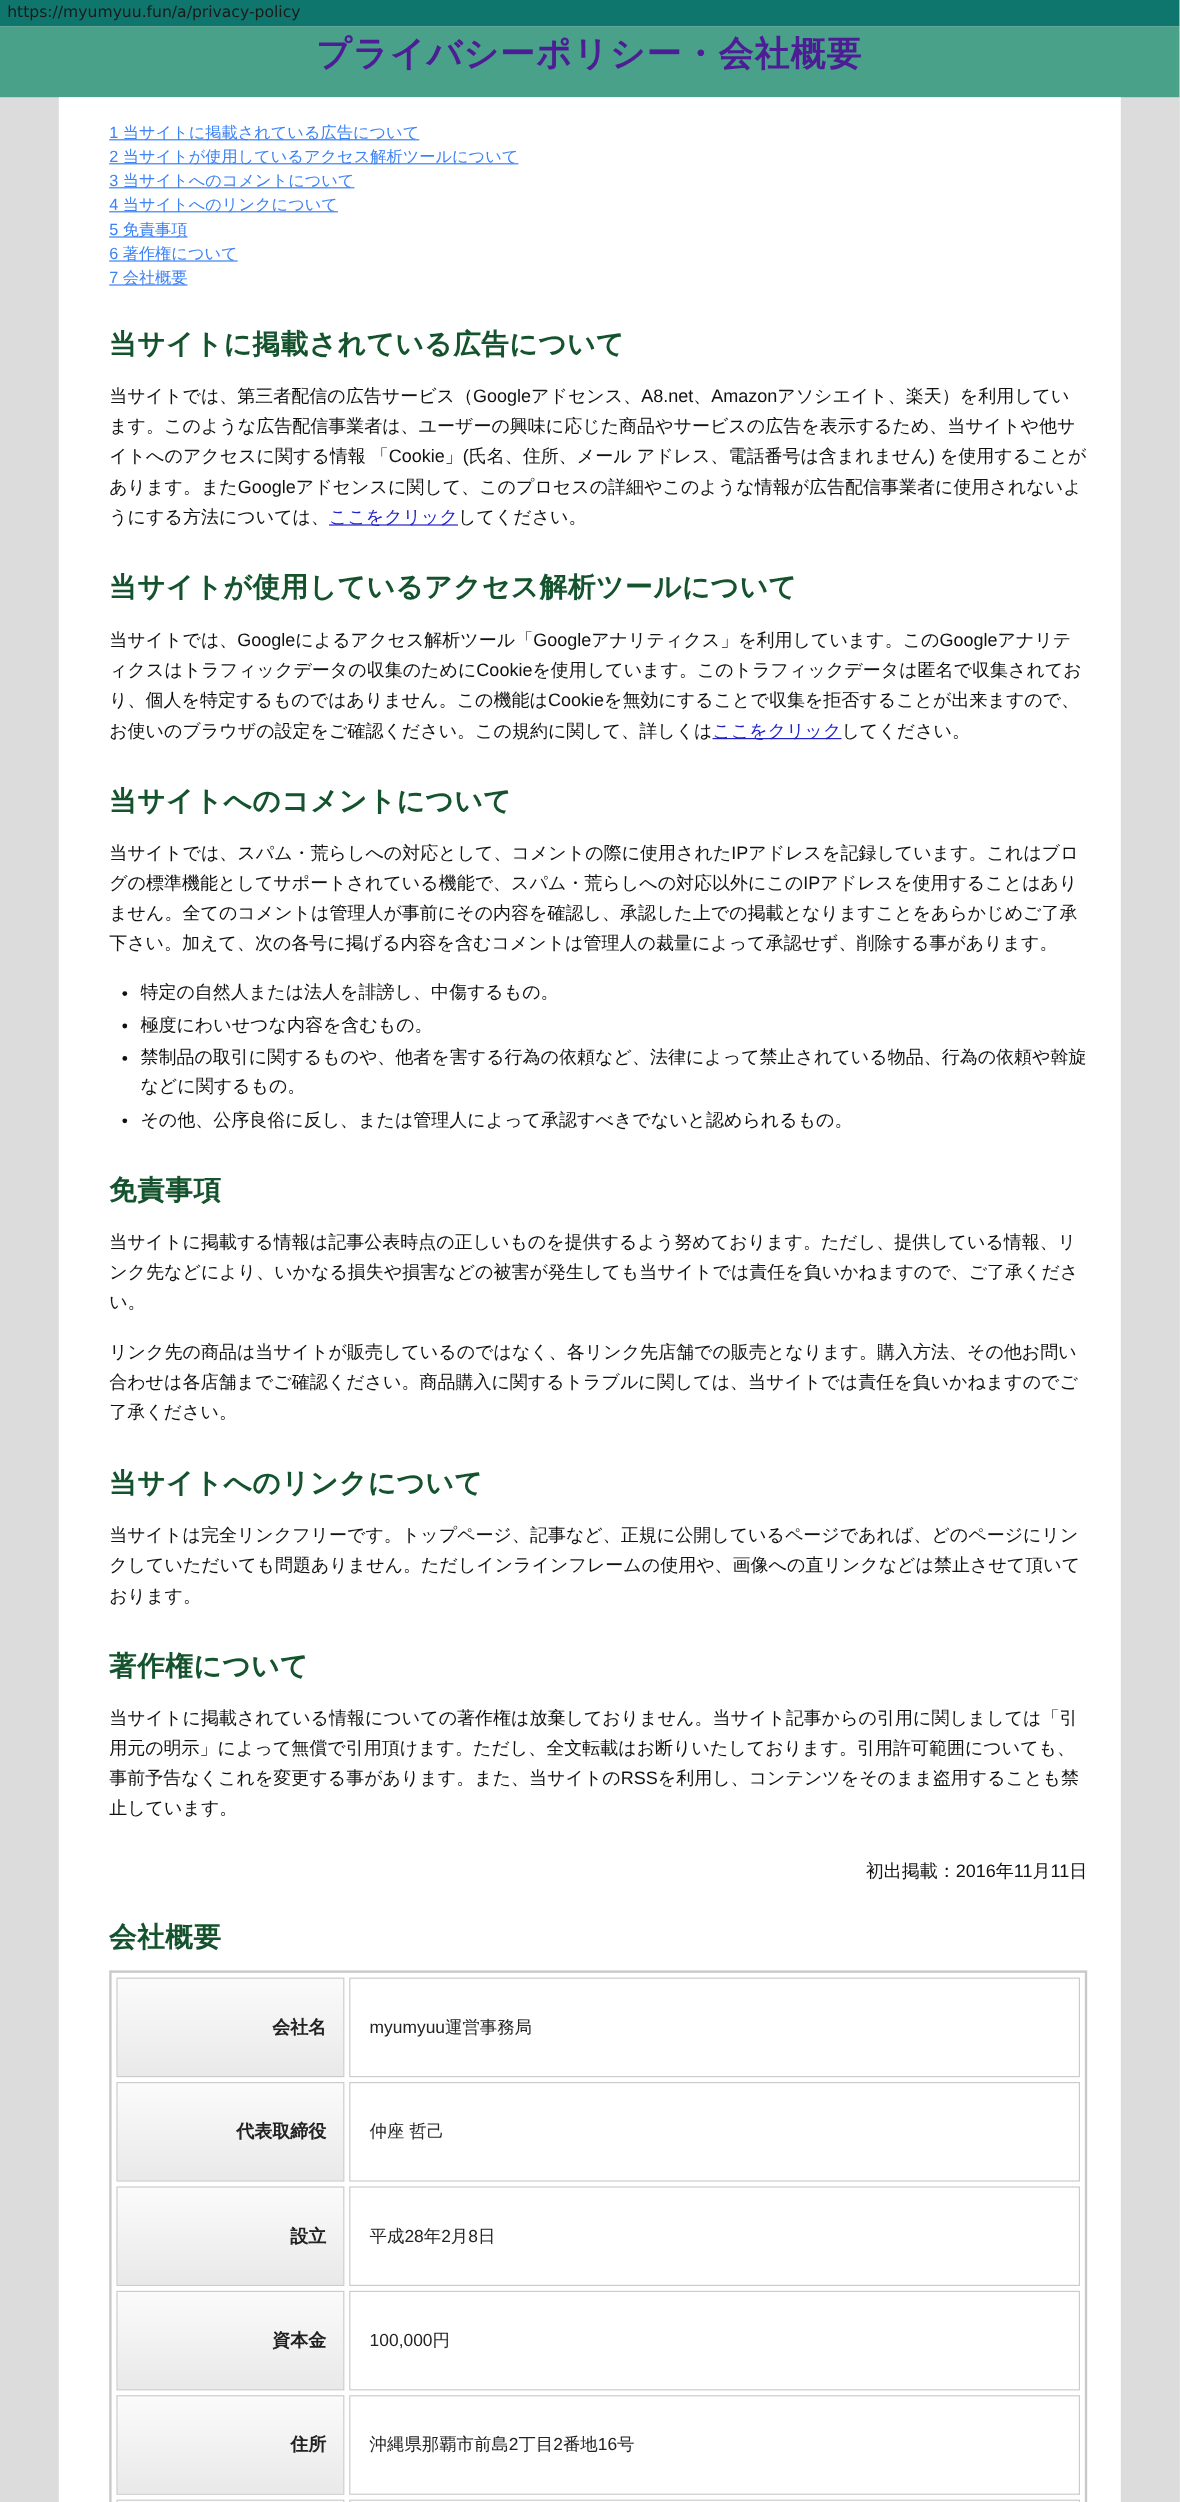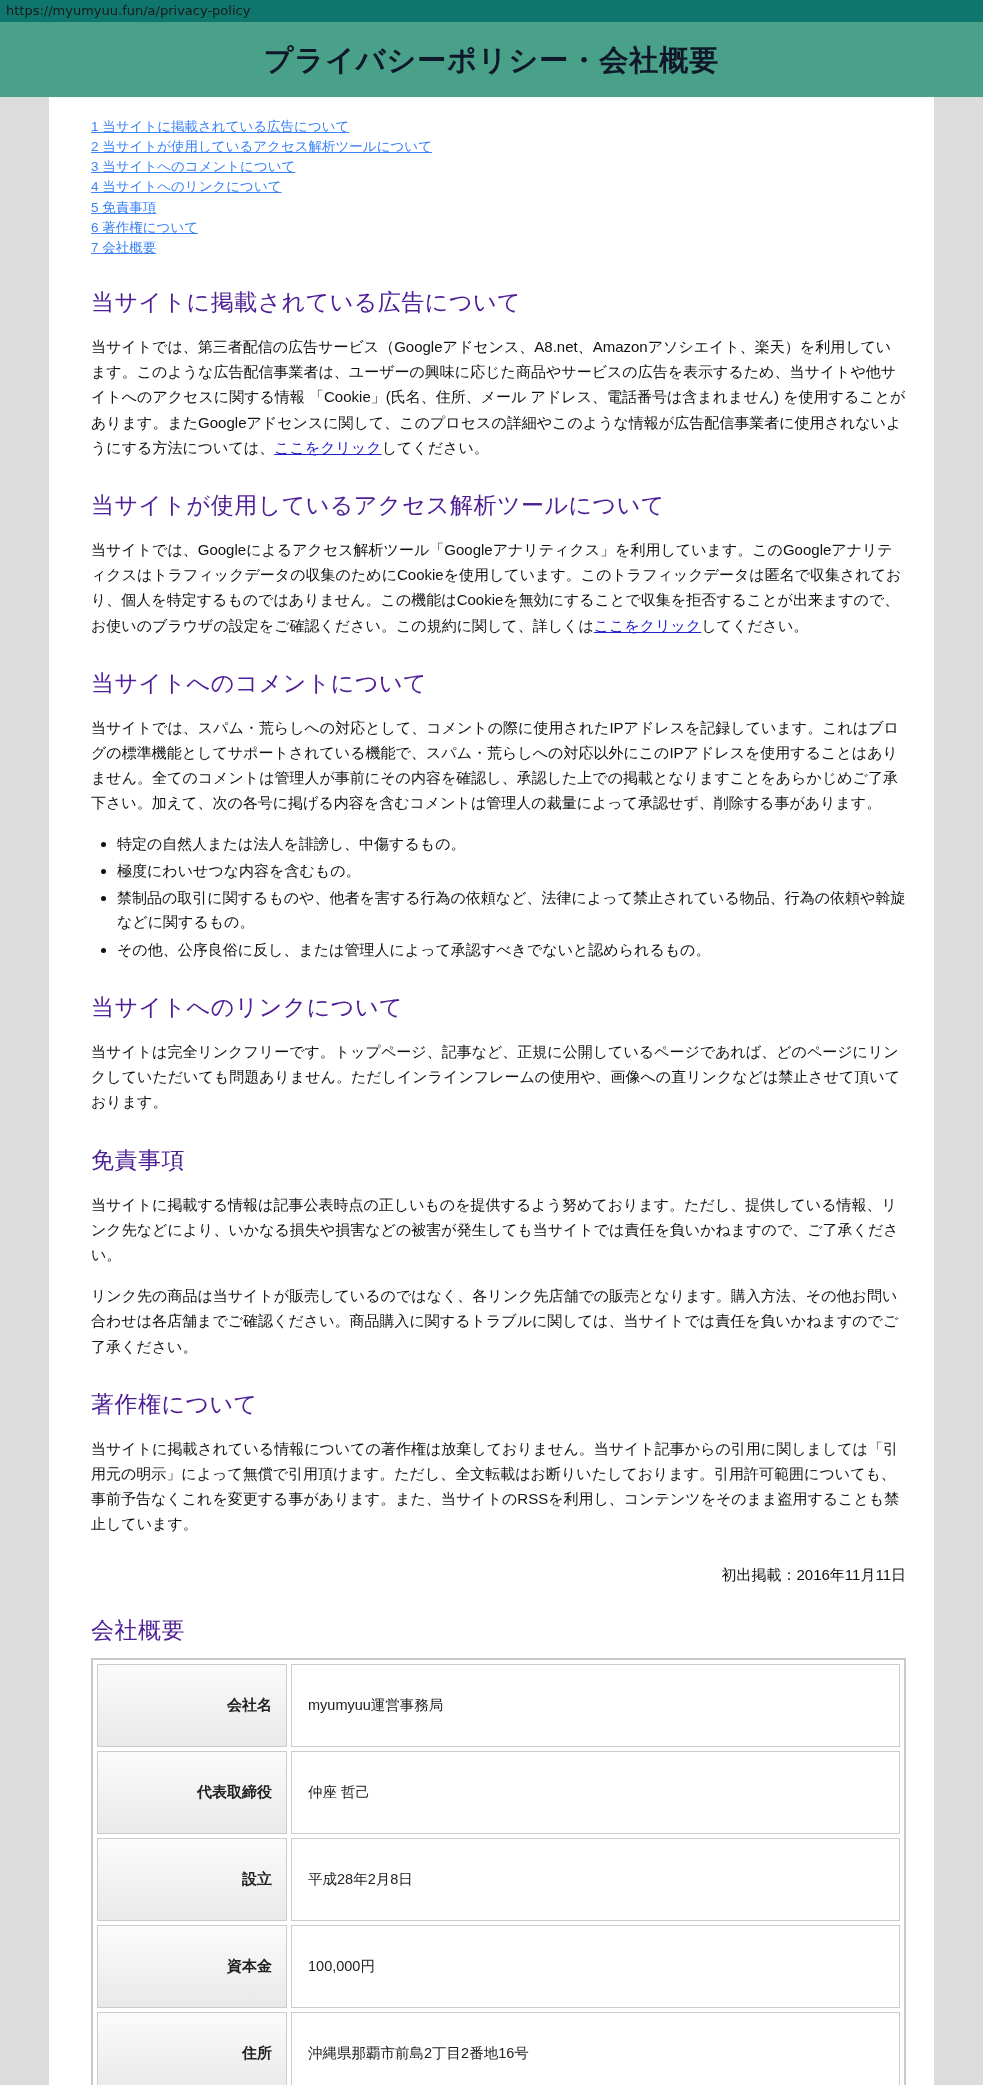--- a/index.html
+++ b/index.html
@@ -13,23 +13,23 @@
   .url-bar {
     background: #0f766e;
     font-size: 13px;
     padding: 3px 6px 4px 6px;
     color: #1a1a1a;
     font-family: "DejaVu Sans", sans-serif;
   }
   
   .site-header {
     background: #4aa189;
-    color: #0f172a;
+    color: #4c1d95;
     text-align: center;
-    padding: 19px 0 16px 0;
+    padding: 3px 0 16px 0;
   }
   .site-header h1 {
     margin: 0;
     font-size: 29px;
     font-weight: bold;
     letter-spacing: 1px;
   }
   
   .page {
     width: 885px;
@@ -45,22 +45,22 @@
   .toc a {
     display: inline-block;
     color: #3b82f6;
     text-decoration: underline;
     font-size: 13.5px;
     line-height: 1.42;
   }
   .toc div { margin: 0 0 1px 0; }
   h2 {
     font-size: 23px;
-    font-weight: normal;
-    color: #4c1d95;
+    font-weight: bold;
+    color: #14532d;
     margin: 30px 0 10px 0;
     letter-spacing: 0.5px;
   }
   p {
     font-size: 15px;
     line-height: 1.68;
     margin: 16px 0;
   }
   a.inline-link, a.email-link {
     color: #2222cc;
@@ -147,31 +147,31 @@
       <p>当サイトでは、スパム・荒らしへの対応として、コメントの際に使用されたIPアドレスを記録しています。これはブログの標準機能としてサポートされている機能で、スパム・荒らしへの対応以外にこのIPアドレスを使用することはありません。全てのコメントは管理人が事前にその内容を確認し、承認した上での掲載となりますことをあらかじめご了承下さい。加えて、次の各号に掲げる内容を含むコメントは管理人の裁量によって承認せず、削除する事があります。</p>
       <ul class="rules">
         <li>特定の自然人または法人を誹謗し、中傷するもの。</li>
         <li>極度にわいせつな内容を含むもの。</li>
         <li>禁制品の取引に関するものや、他者を害する行為の依頼など、法律によって禁止されている物品、行為の依頼や斡旋などに関するもの。</li>
         <li>その他、公序良俗に反し、または管理人によって承認すべきでないと認められるもの。</li>
       </ul>
     </section>
 
     <section>
-      <h2>当サイトへのリンクについて</h2>
-      <p>当サイトは完全リンクフリーです。トップページ、記事など、正規に公開しているページであれば、どのページにリンクしていただいても問題ありません。ただしインラインフレームの使用や、画像への直リンクなどは禁止させて頂いております。</p>
-    </section>
-
-    <section>
       <h2>免責事項</h2>
       <p>当サイトに掲載する情報は記事公表時点の正しいものを提供するよう努めております。ただし、提供している情報、リンク先などにより、いかなる損失や損害などの被害が発生しても当サイトでは責任を負いかねますので、ご了承ください。</p>
       <p>リンク先の商品は当サイトが販売しているのではなく、各リンク先店舗での販売となります。購入方法、その他お問い合わせは各店舗までご確認ください。商品購入に関するトラブルに関しては、当サイトでは責任を負いかねますのでご了承ください。</p>
     </section>
 
     <section>
+      <h2>当サイトへのリンクについて</h2>
+      <p>当サイトは完全リンクフリーです。トップページ、記事など、正規に公開しているページであれば、どのページにリンクしていただいても問題ありません。ただしインラインフレームの使用や、画像への直リンクなどは禁止させて頂いております。</p>
+    </section>
+
+    <section>
       <h2>著作権について</h2>
       <p>当サイトに掲載されている情報についての著作権は放棄しておりません。当サイト記事からの引用に関しましては「引用元の明示」によって無償で引用頂けます。ただし、全文転載はお断りいたしております。引用許可範囲についても、事前予告なくこれを変更する事があります。また、当サイトのRSSを利用し、コンテンツをそのまま盗用することも禁止しています。</p>
       <div class="pub-date">初出掲載：2016年11月11日</div>
     </section>
 
     <section>
       <h2>会社概要</h2>
       <table class="company">
         <tbody>
           <tr>

